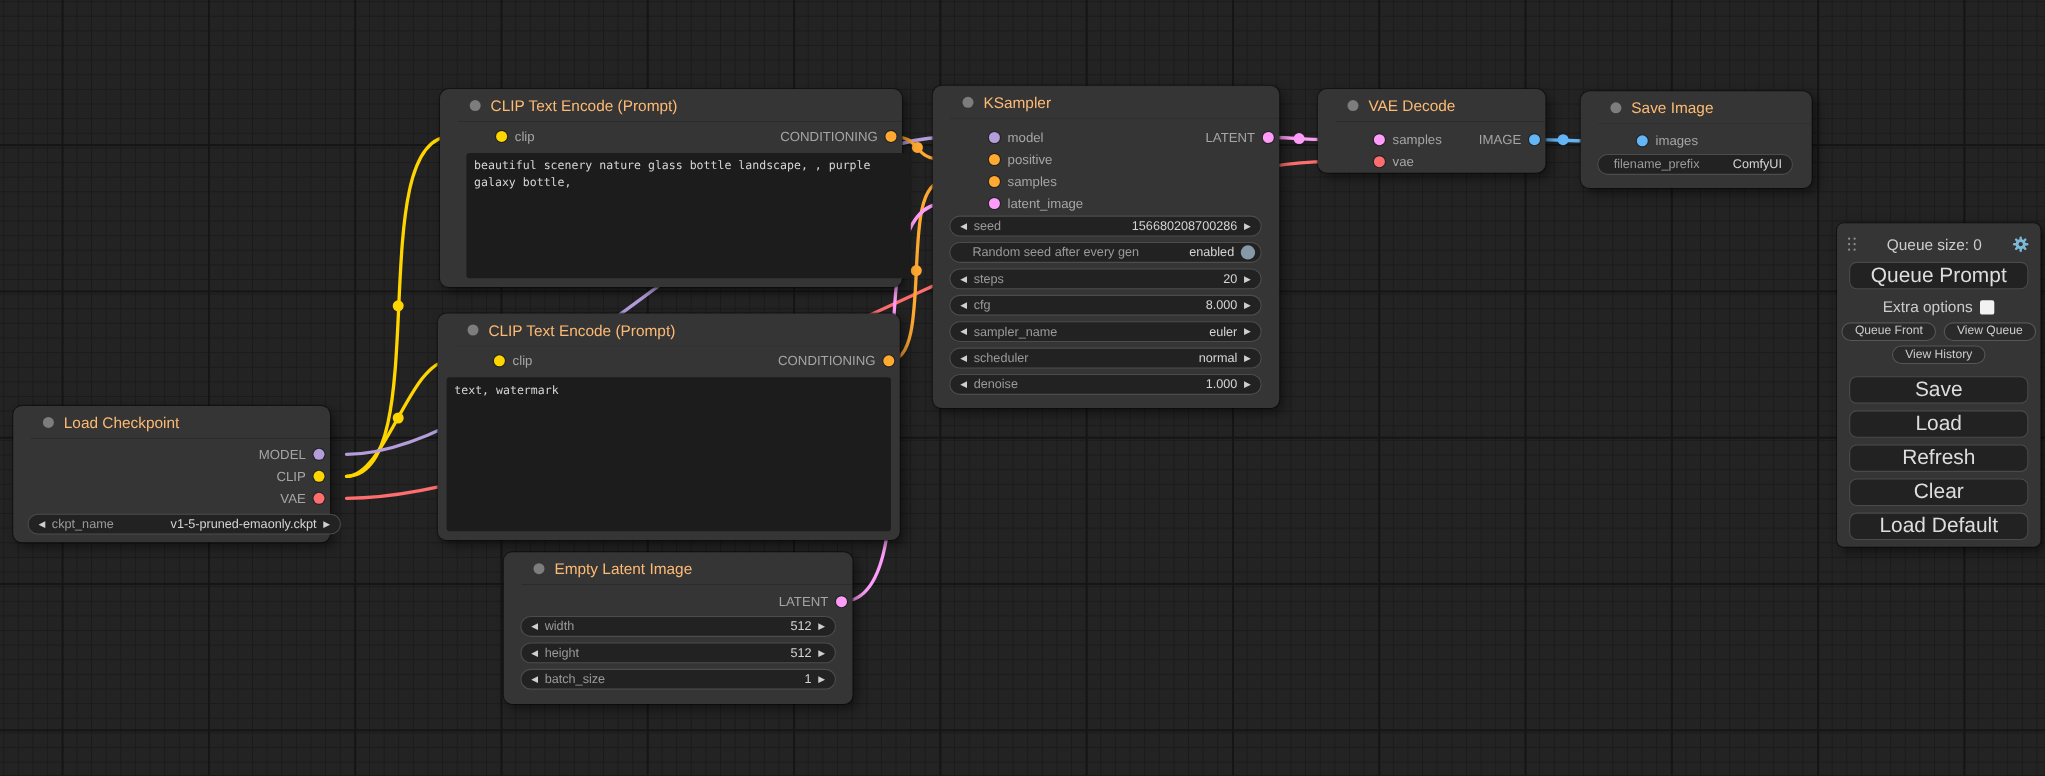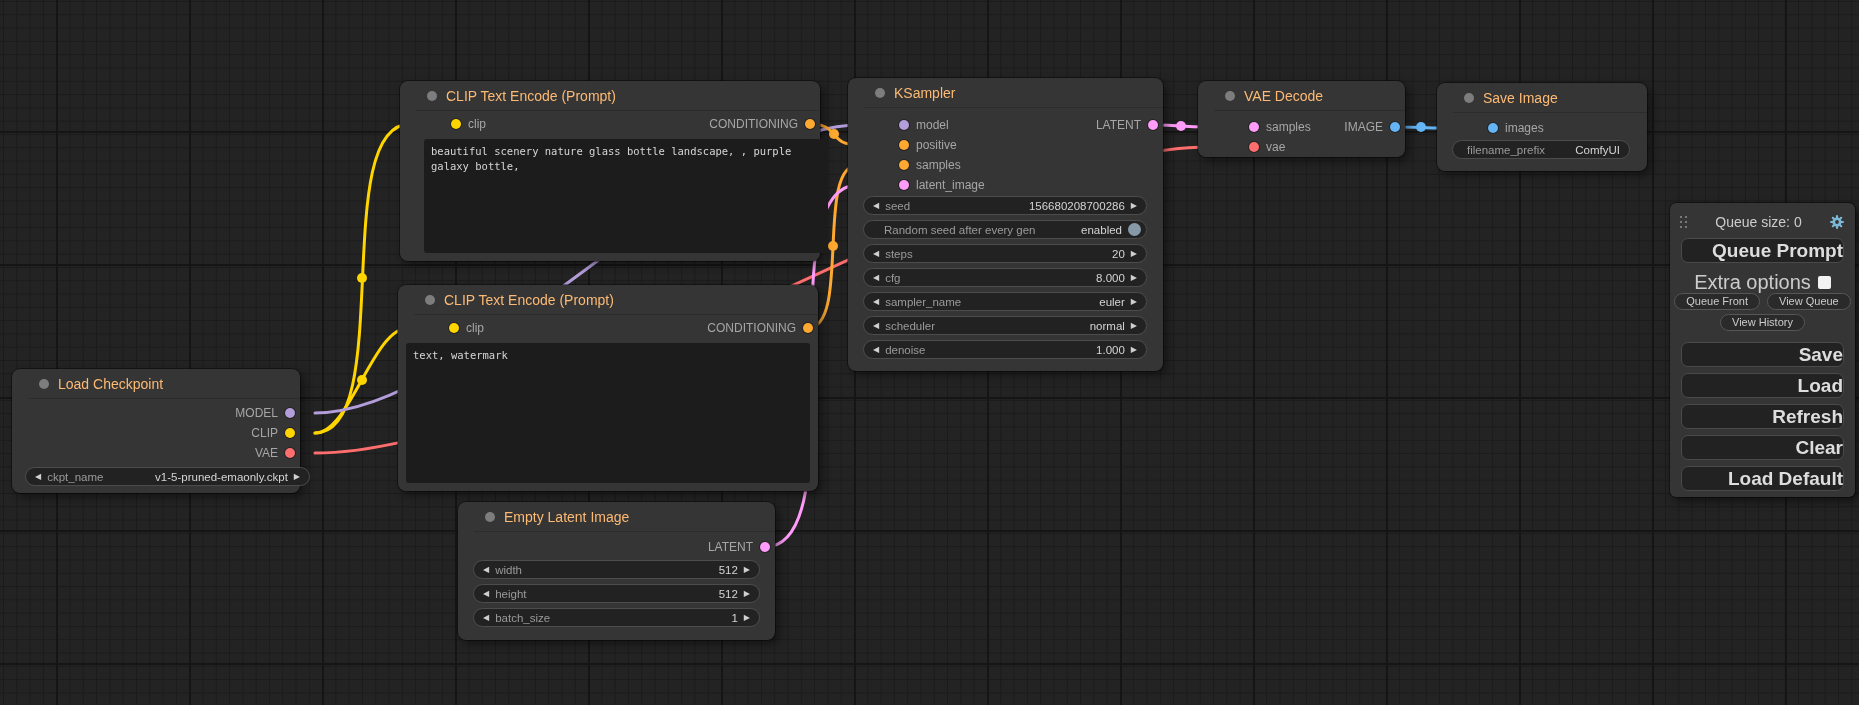--- a/index.html
+++ b/index.html
@@ -68,25 +68,25 @@
   .drag-handle { width:8px; height:13px; position:relative; flex:none; }
   .drag-handle i { position:absolute; width:2px; height:2px; border-radius:50%;
     background:#8f8f8f;
     box-shadow:5px 0 0 #8f8f8f, 0 5px 0 #8f8f8f, 5px 5px 0 #8f8f8f,
                0 10px 0 #8f8f8f, 5px 10px 0 #8f8f8f; }
   .gear { flex:none; }
 
   .qbtn {
     position:absolute; left:11px; width:163px; height:25px;
     background:#222222; border:1px solid #4a4a4a; border-radius:7px;
-    color:#dddddd; font-size:19px; font-family:inherit; text-align:right;
-    line-height:22px; cursor:pointer;font-weight:bold;
+    color:#dddddd; font-size:19px; font-family:inherit; text-align:center;
+    line-height:22px; cursor:pointer;
   }
   .extra-row { position:absolute; left:0; right:0; display:flex; align-items:center;
-               justify-content:center; gap:7px; color:#cccccc; font-size:20px; }
+               justify-content:center; gap:7px; color:#cccccc; font-size:14px; }
   .checkbox { width:13px; height:13px; background:#f2f2f2; border-radius:2px; }
   .pill-row { position:absolute; left:0; right:0; display:flex; justify-content:center; gap:7px; }
   .pill {
     background:#2a2a2a; border:1px solid #565656; border-radius:9px;
     color:#cccccc; font-size:11px; font-family:inherit; height:17px;
     padding:0 11px; line-height:15px; cursor:pointer;
   }
 </style>
 </head>
 <body>

